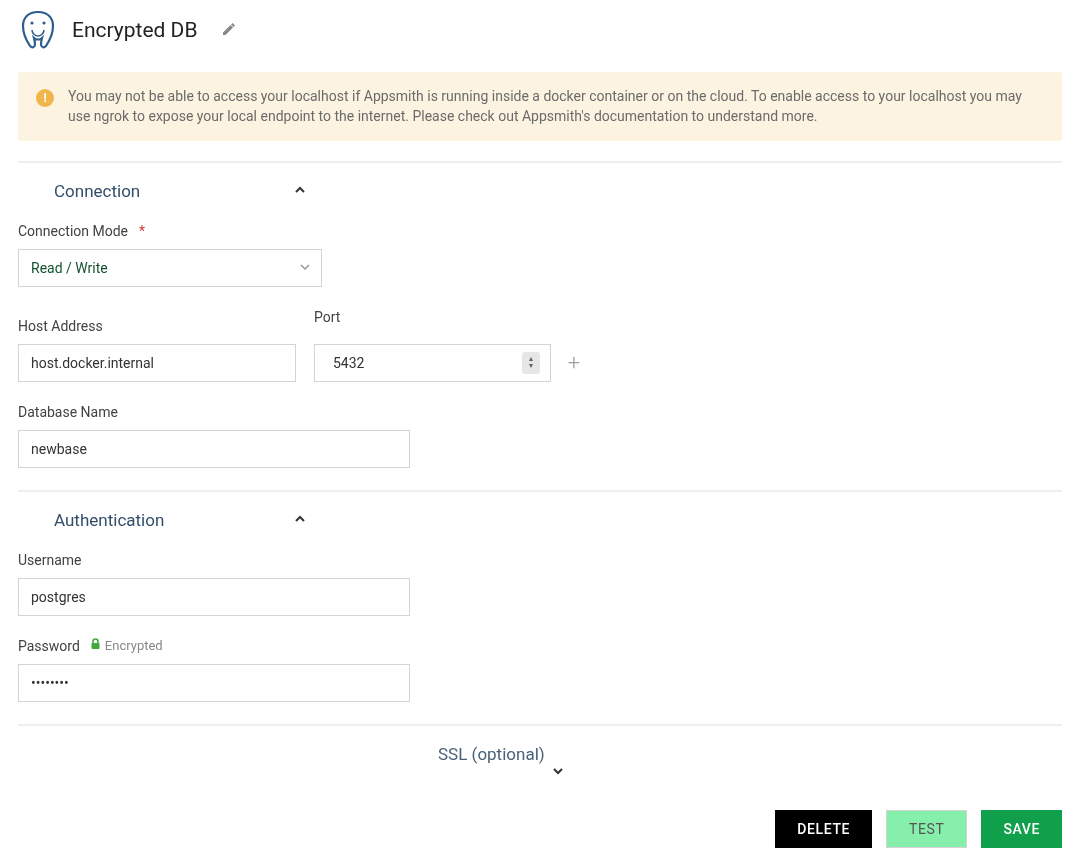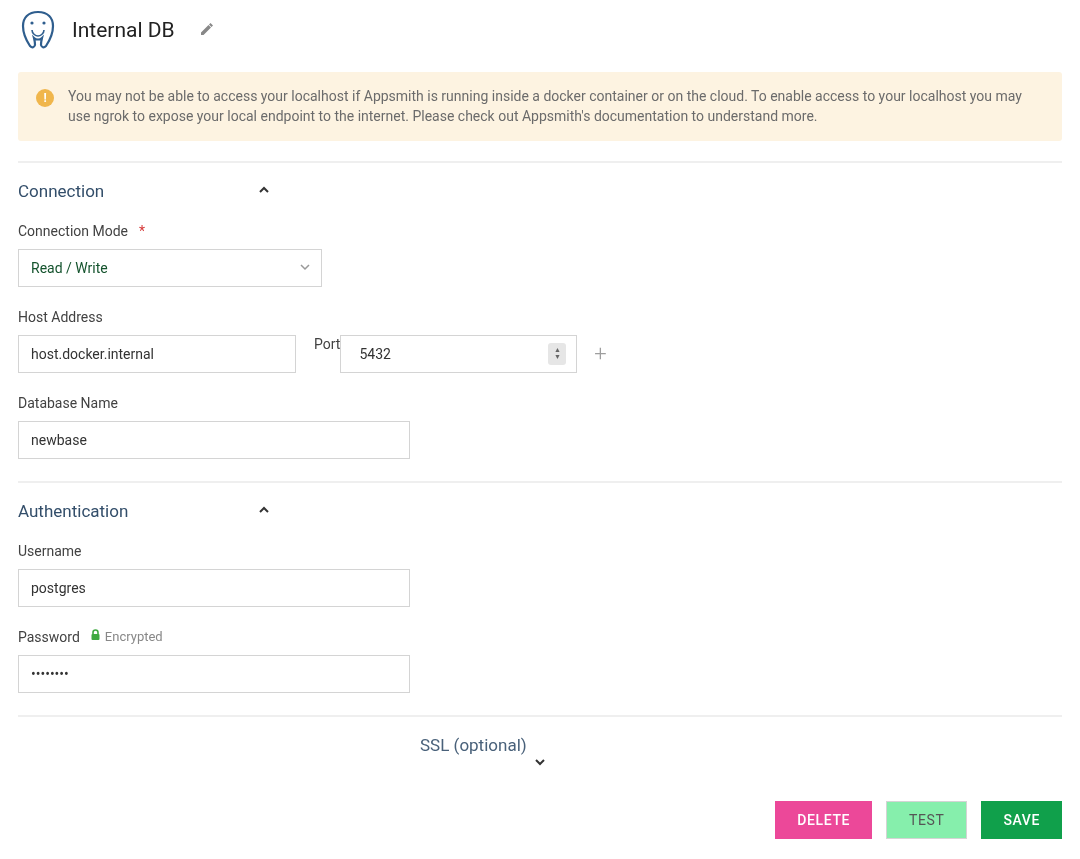--- a/index.html
+++ b/index.html
@@ -65,20 +65,21 @@
       background: #efefef;
       border: none;
       margin: 18px 0;
     }
     .section-header {
       display: flex;
       align-items: center;
       gap: 0px;
       margin-bottom: 22px;
       cursor: pointer;
+      margin-left: 36px;
     }
     .section-title {
       font-size: 17px;
       font-weight: 400;
       color: #334e6a;
       width: 240px;
     }
     .section-title.optional { color: #49617a; }
     .chevron {
       color: #444;
@@ -138,21 +139,21 @@
       font-family: inherit;
     }
     .input-278 { width: 278px; }
     .input-484 { width: 392px; }
     .host-row {
       display: flex;
       align-items: flex-end;
       gap: 18px;
     }
     .host-col {}
-    .port-block { display: flex; flex-direction: row; justify-content: flex-end; }
+    .port-block { display: flex; flex-direction: column; justify-content: flex-end; }
     .port-row { display: flex; align-items: center; gap: 14px; margin-top: 9px; }
     .number-input-wrap {
       position: relative;
       display: flex;
       align-items: center;
       width: 237px;
       height: 38px;
       border: 1px solid #d4d4d4;
       background: #fff;
     }
@@ -207,37 +208,37 @@
     .btn {
       height: 38px;
       padding: 0 22px;
       border: none;
       font-size: 14px;
       letter-spacing: 0.6px;
       cursor: pointer;
       font-family: inherit;
       font-weight: 500;
     }
-    .btn-delete { background: #ec4899; color: #fff; }
+    .btn-delete { background: #000000; color: #fff; }
     .btn-test { background: #86efac; color: #555; border: 1px solid #d4d4d4; font-weight: 400; }
     .btn-save { background: #10a04b; color: #fff; }
   </style>
 </head>
 <body>
 
 <div class="header">
   <div class="logo">
     <svg viewBox="0 0 40 40" width="40" height="40">
       <path d="M20 2 C10 2 5 8 5 16 C5 22 8 30 12 36 C14 38 16 38 17 35 C17 32 16 28 16 28 C18 30 22 30 24 28 C24 28 23 32 23 35 C24 38 26 38 28 36 C32 30 35 22 35 16 C35 8 30 2 20 2 Z" fill="none" stroke="#2f5e8e" stroke-width="2.2"></path>
       <circle cx="14" cy="13" r="1.6" fill="#2f5e8e"></circle>
       <circle cx="26" cy="13" r="1.6" fill="#2f5e8e"></circle>
       <path d="M14 20 C14 24 18 26 20 26 C22 26 26 24 26 20" fill="none" stroke="#2f5e8e" stroke-width="1.6"></path>
     </svg>
   </div>
-  <div class="page-title">Internal DB</div>
+  <div class="page-title">Encrypted DB</div>
   <div class="edit-icon">
     <svg width="16" height="16" viewBox="0 0 16 16">
       <path d="M2 11.5 L2 14 L4.5 14 L12 6.5 L9.5 4 L2 11.5 Z M14 4.5 L11.5 2 L10 3.5 L12.5 6 L14 4.5 Z" fill="#888"></path>
     </svg>
   </div>
 </div>
 
 <div class="warning-banner">
   <div class="warning-icon-circle">!</div>
   <div class="warning-text">You may not be able to access your localhost if Appsmith is running inside a docker container or on the cloud. To enable access to your localhost you may use ngrok to expose your local endpoint to the internet. Please check out Appsmith's documentation to understand more.</div>

